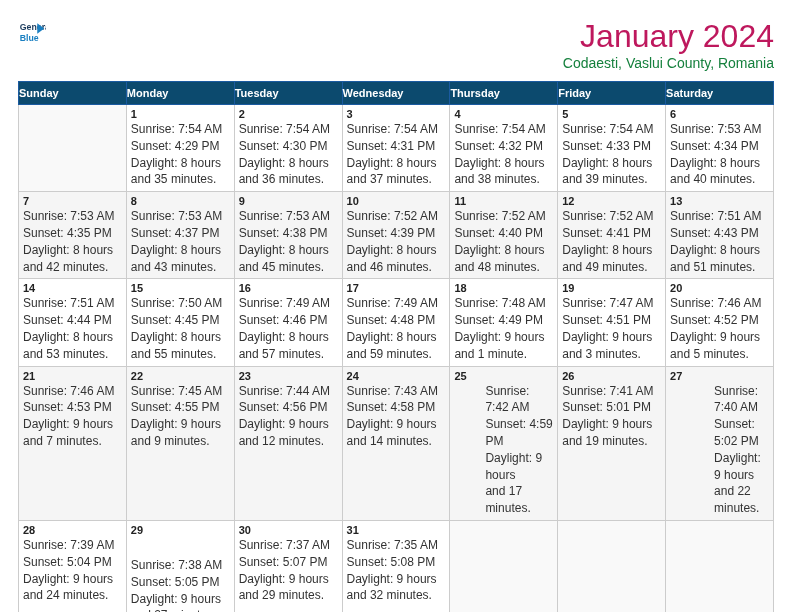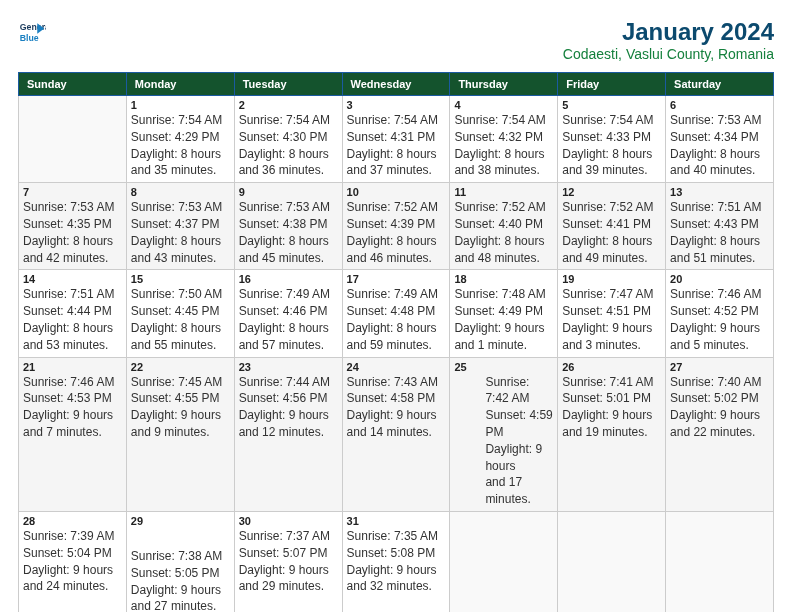--- a/index.html
+++ b/index.html
@@ -27,37 +27,37 @@
       gap: 4px;
     }
     .logo-icon {
       width: 28px;
       height: 28px;
     }
     .title-area {
       text-align: right;
     }
     .month-title {
-      font-size: 24px;
-      font-weight: bold;
-      color: #0c4a6e;
+      font-size: 32px;
+      font-weight: normal;
+      color: #be185d;
     }
     .location-title {
       font-size: 14px;
       color: #15803d;
     }
     .calendar-table {
       width: 100%;
       border-collapse: collapse;
       font-size: 10px;
     }
     .calendar-table th {
-      background: #14532d;
+      background: #0c4a6e;
       color: #fff;
-      padding: 5px 8px;
+      padding: 5px 0;
       text-align: left;
       font-size: 11px;
       font-weight: bold;
       border: 1px solid #1a5aa0;
     }
     .calendar-table td {
       border: 1px solid #ccc;
       vertical-align: top;
       padding: 3px 4px;
       width: calc(100% / 7);
@@ -299,21 +299,21 @@
           </td>
           <td>
             <span class="day-number">26</span>
             <div class="day-info" style="white-space: pre-line;">Sunrise: 7:41 AM
 Sunset: 5:01 PM
 Daylight: 9 hours
 and 19 minutes.</div>
           </td>
           <td>
             <span class="day-number">27</span>
-            <div class="day-info" style="white-space: pre-line;">Sunrise: 7:40 AM
+            <div class="day-info" style="white-space: pre-line; margin-left: 44px;">Sunrise: 7:40 AM
 Sunset: 5:02 PM
 Daylight: 9 hours
 and 22 minutes.</div>
           </td>
         </tr>
         <tr>
           <td>
             <span class="day-number">28</span>
             <div class="day-info" style="white-space: pre-line;">Sunrise: 7:39 AM
 Sunset: 5:04 PM

